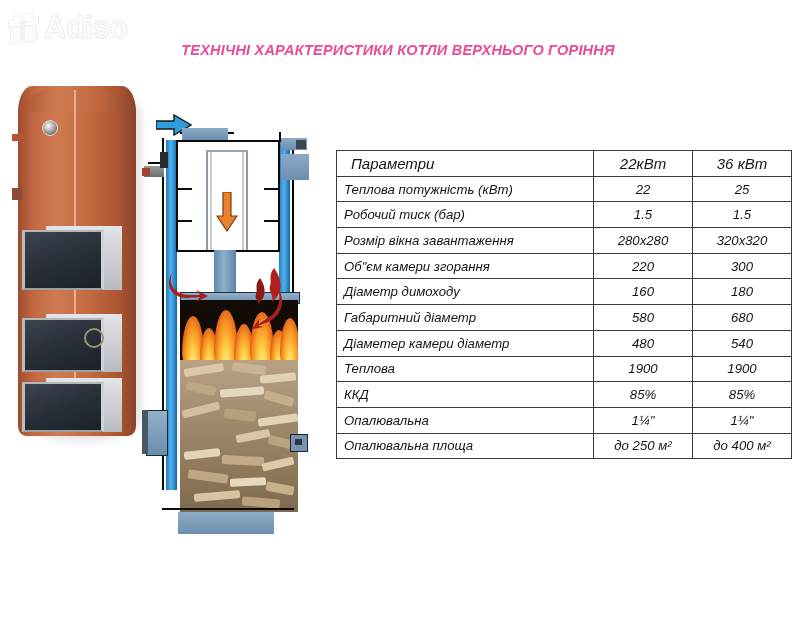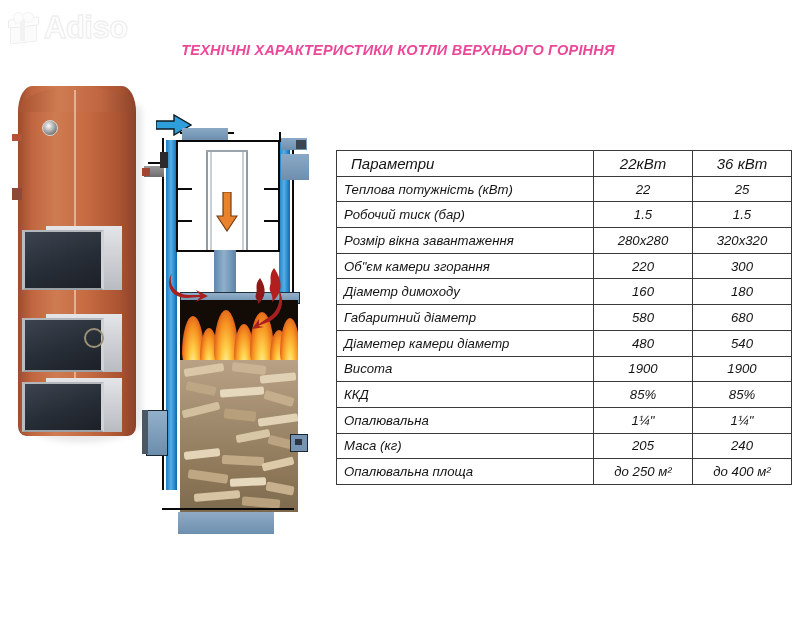--- a/index.html
+++ b/index.html
@@ -445,38 +445,33 @@
       <td class="pname">Габаритний діаметр</td>
       <td class="val">580</td>
       <td class="val">680</td>
     </tr>
     <tr>
       <td class="pname">Діаметер камери діаметр</td>
       <td class="val">480</td>
       <td class="val">540</td>
     </tr>
     <tr>
-      <td class="pname">Висота</td>
+      <td class="pname">Теплова</td>
       <td class="val">1900</td>
       <td class="val">1900</td>
     </tr>
     <tr>
       <td class="pname">ККД</td>
       <td class="val">85%</td>
       <td class="val">85%</td>
     </tr>
     <tr>
       <td class="pname">Опалювальна</td>
       <td class="val">1¼"</td>
       <td class="val">1¼"</td>
     </tr>
     <tr>
-      <td class="pname">Маса  (кг)</td>
-      <td class="val">205</td>
-      <td class="val">240</td>
-    </tr>
-    <tr>
       <td class="pname">Опалювальна площа</td>
       <td class="val">до 250 м²</td>
       <td class="val">до 400 м²</td>
     </tr>
   </tbody>
 </table>
 
 </body></html>

